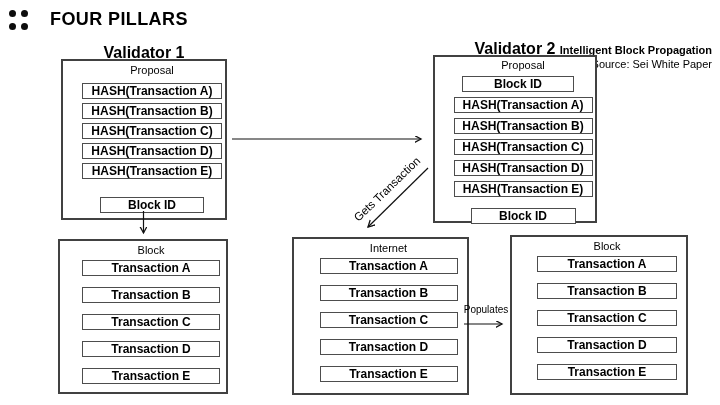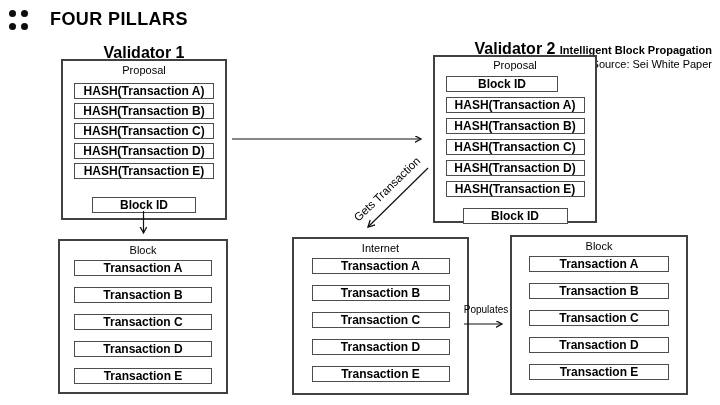--- a/index.html
+++ b/index.html
@@ -18,21 +18,21 @@
   .logo{position:absolute;left:9px;top:9px;display:flex;align-items:center;gap:22px;}
   .dots{display:grid;grid-template-columns:7px 7px;grid-template-rows:7px 7px;gap:6px 5px;}
   .dots i{width:7px;height:7px;background:#0d0d0d;border-radius:50%;}
   .logo-text{font-size:18px;font-weight:bold;letter-spacing:.4px;white-space:nowrap;}
   .source-block{position:absolute;right:8px;top:7px;text-align:right;font-size:11px;line-height:14px;margin-top:36px;}
   .source-block .t1{font-weight:bold;}
   
   .panel-title{position:absolute;text-align:center;font-size:16px;font-weight:bold;}
   .panel{
     position:absolute;background:var(--background);border:2px solid var(--panel-border);
-    box-sizing:border-box;display:flex;flex-direction:column;align-items:center;
+    box-sizing:border-box;display:flex;flex-direction:column;align-items:center;padding-left:16px;
   }
   .panel-label{font-size:11px;line-height:13px;}
   .row{
     box-sizing:border-box;border:1.5px solid var(--row-border);background:#fff;
     font-size:12px;font-weight:bold;display:flex;align-items:center;justify-content:center;
     white-space:nowrap;
   }
   
   .v1-title{left:61px;top:44px;width:166px;}
   .v1-panel{left:61px;top:59px;width:166px;height:161px;}

